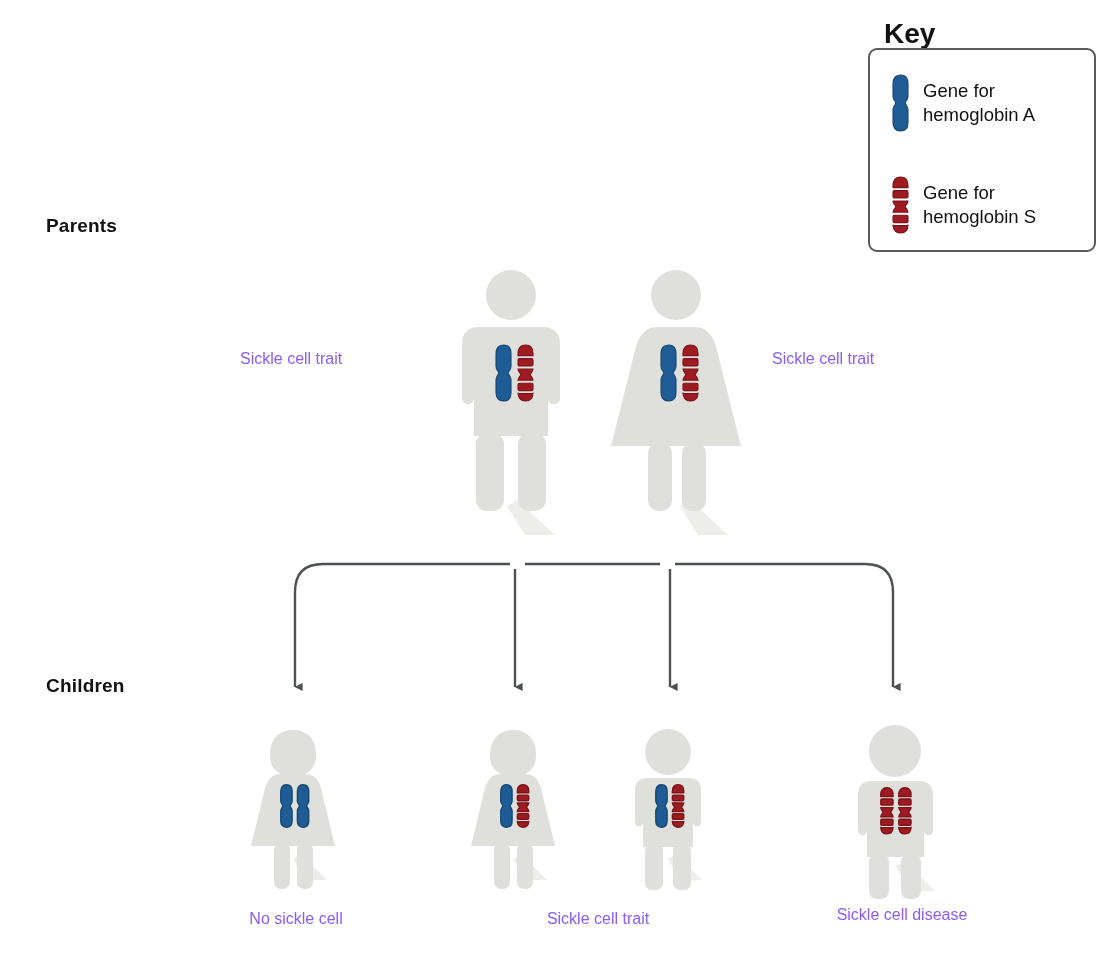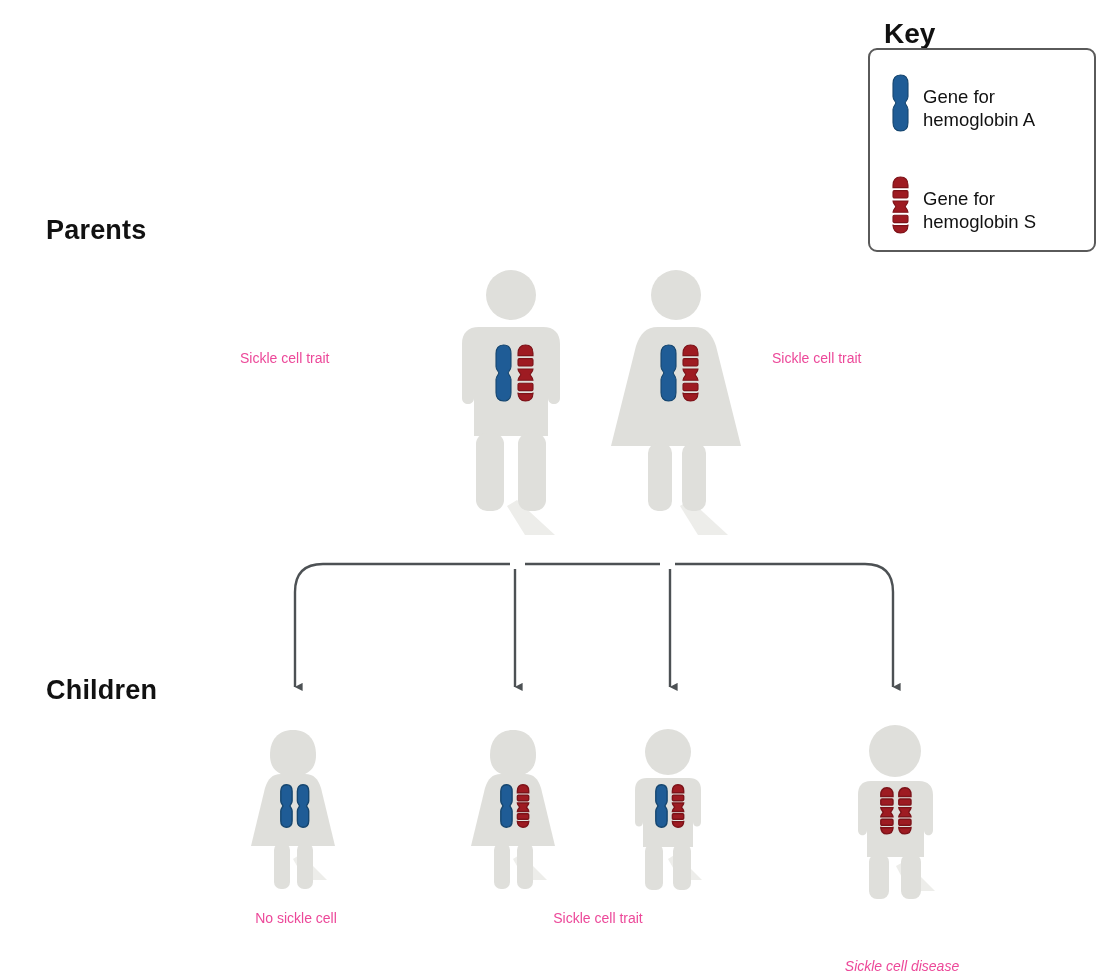--- a/index.html
+++ b/index.html
@@ -17,33 +17,33 @@
     width: 1110px;
     height: 975px;
     background: #ffffff;
     overflow: hidden;
   }
 
   
   .section-heading {
     position: absolute;
     font-weight: bold;
-    font-size: 27px;
+    font-size: 19px;
     color: #111111;
     letter-spacing: 0.2px;
     white-space: nowrap;
   }
   #heading-parents  { left: 46px;  top: 215px; }
   #heading-children { left: 46px;  top: 675px; }
 
   
   .caption {
     position: absolute;
-    font-size: 14px;
-    color: #ec4899;
+    font-size: 16px;
+    color: #8b5cf6;
     white-space: nowrap;
   }
 
   
   #key-title {
     position: absolute;
     left: 884px;
     top: 18px;
     font-weight: bold;
     font-size: 28px;
@@ -56,21 +56,21 @@
     width: 228px;
     height: 204px;
     border: 2px solid #5a5a5a;
     border-radius: 9px;
     background: #ffffff;
     box-sizing: border-box;
   }
   .key-row {
     position: absolute;
     display: flex;
-    align-items: flex-end;
+    align-items: center;
     gap: 14px;
     left: 22px;
   }
   #key-row-a { top: 24px; }
   #key-row-s { top: 126px; }
   .key-label {
     font-size: 18.5px;
     color: #111111;
     line-height: 1.28;
     white-space: pre-line;
@@ -378,15 +378,15 @@
                    C0.8 27.6 3.1 26.2 3.1 25.2 C3.1 24.2 0.8 22.8 0.8 20.6 Z"></path>
           <rect x="0.8" y="32.2" width="12.2" height="6.1" rx="1.2"></rect>
           <path d="M0.8 40.8 L13 40.8 L13 39.8 C13 44.1 11.1 46.9 6.9 46.9 C2.7 46.9 0.8 44.1 0.8 39.8 Z"></path>
         </g>
       </g>
     </svg>
   </div>
 
   <div class="caption" style="left:296px; top:910px; transform:translateX(-50%);text-align:center;">No sickle cell</div>
   <div class="caption" style="left:598px; top:910px; transform:translateX(-50%);">Sickle cell trait</div>
-  <div class="caption" style="left:902px; top:958px; transform:translateX(-50%);font-style:italic;">Sickle cell disease</div>
+  <div class="caption" style="left:902px; top:906px; transform:translateX(-50%);">Sickle cell disease</div>
 
 </div>
 
 </body></html>

